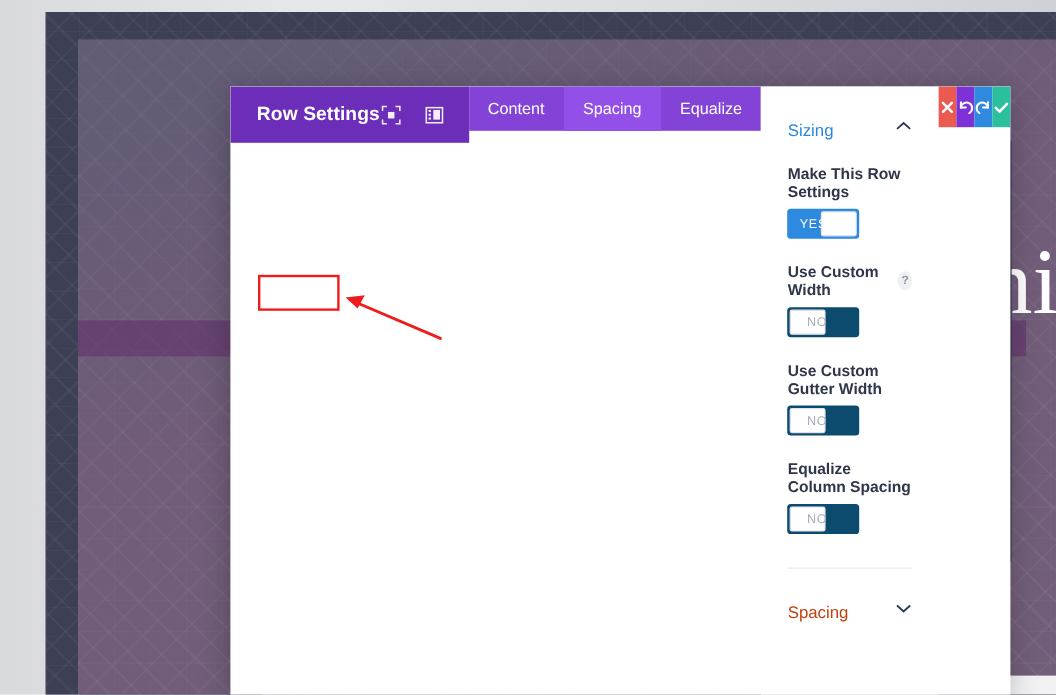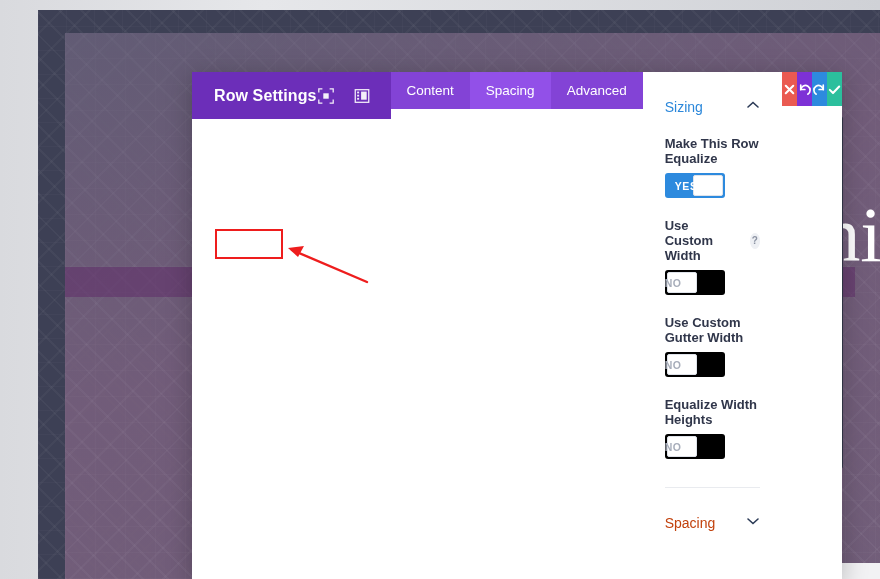--- a/index.html
+++ b/index.html
@@ -245,41 +245,41 @@
     cursor: pointer;
     box-sizing: border-box;
   }
 
   .toggle.on {
     background: #2d8ade;
     justify-content: flex-start;
   }
 
   .toggle.off {
-    background: #000000;
-    justify-content: flex-start;
+    background: #0c4a6e;
+    justify-content: center;
   }
 
   .toggle .knob {
     position: absolute;
     top: 2px;
     width: 30px;
     height: 21px;
     background: #ffffff;
     border-radius: 2px;
     border: 1px solid #dfe3ea;
     box-sizing: border-box;
   }
 
   .toggle.on .knob { right: 2px; }
   .toggle.off .knob { left: 2px; }
 
   .toggle .txt {
     font-size: 10.5px;
-    font-weight: bold;
+    font-weight: normal;
     letter-spacing: 0.6px;
     position: relative;
     z-index: 2;
   }
 
   .toggle.on .txt { color: #ffffff; margin-left: 10px; }
   .toggle.off .txt { color: #a7adba; margin-right: 11px; }
 
   .toggle-wrap { position: relative; display: inline-block; }
 
@@ -374,38 +374,38 @@
             <rect x="4.6" y="12.1" width="2.2" height="2" fill="#ffffff" stroke="none"></rect>
             <rect x="9" y="5.1" width="6.2" height="9" fill="#ffffff" stroke="none"></rect>
           </svg>
         </span>
       </div>
     </div>
 
     <div class="modal-tabs">
       <div class="tab">Content</div>
       <div class="tab active">Spacing</div>
-      <div class="tab">Advanced</div>
+      <div class="tab">Equalize</div>
     </div>
 
     <div class="modal-body">
 
       <div class="section">
         <div class="section-head">
           <div class="section-title">Sizing</div>
           <span>
             <svg class="chev" viewBox="0 0 14 14" fill="none" stroke="#2b3a56" stroke-width="1.6" stroke-linecap="round">
               <path d="M2 9l5-4.5L12 9"></path>
             </svg>
           </span>
         </div>
 
         <div class="field">
           <div class="field-label">
-            <span>Make This Row Equalize</span>
+            <span>Make This Row Settings</span>
           </div>
           <div class="toggle-wrap">
             <div class="toggle on">
               <span class="txt">YES</span>
               <span class="knob"></span>
             </div>
           </div>
         </div>
 
         <div class="field">
@@ -424,21 +424,21 @@
             <span>Use Custom Gutter Width</span>
           </div>
           <div class="toggle off">
             <span class="txt">NO</span>
             <span class="knob"></span>
           </div>
         </div>
 
         <div class="field">
           <div class="field-label">
-            <span>Equalize Width Heights</span>
+            <span>Equalize Column Spacing</span>
           </div>
           <div class="toggle off">
             <span class="txt">NO</span>
             <span class="knob"></span>
           </div>
         </div>
 
         <div class="divider"></div>
       </div>
 

